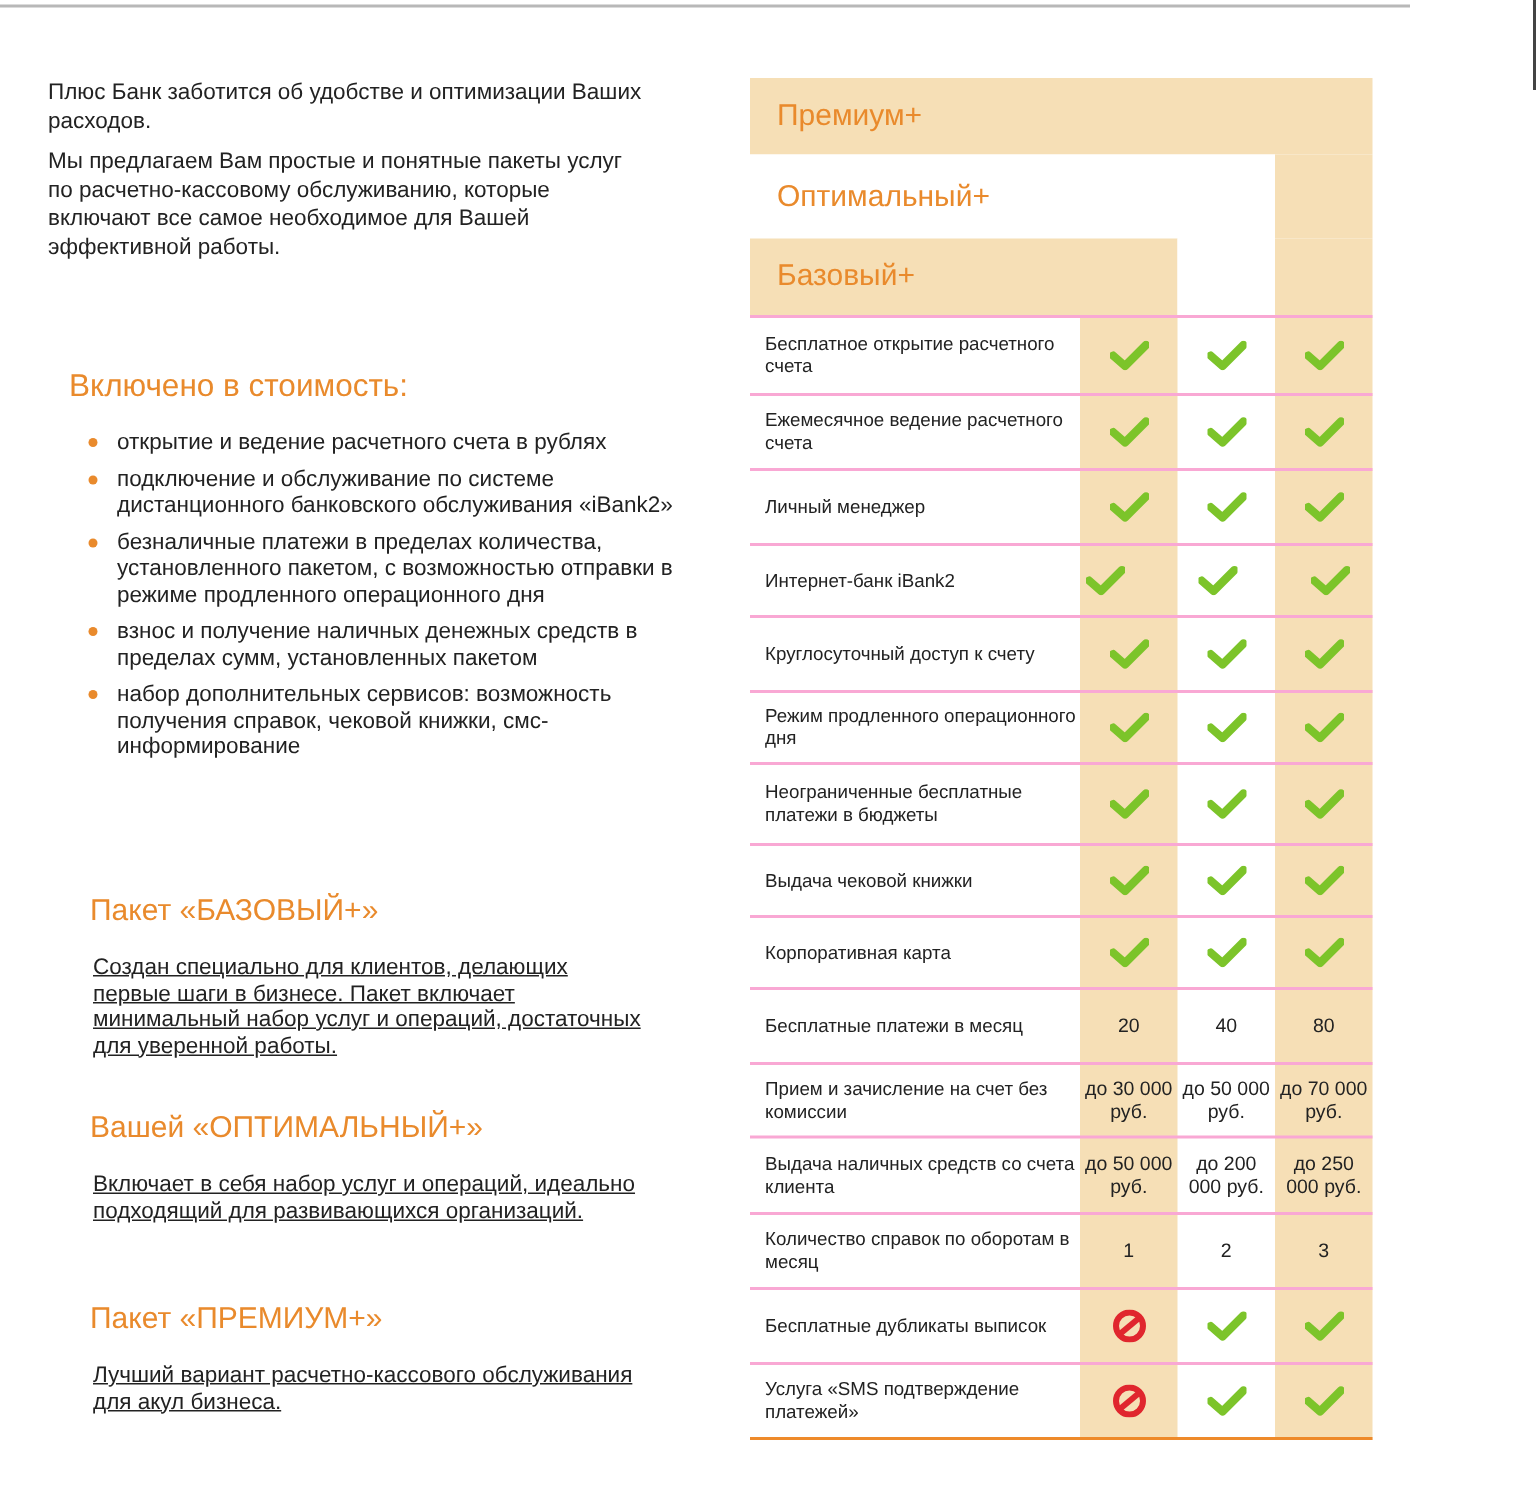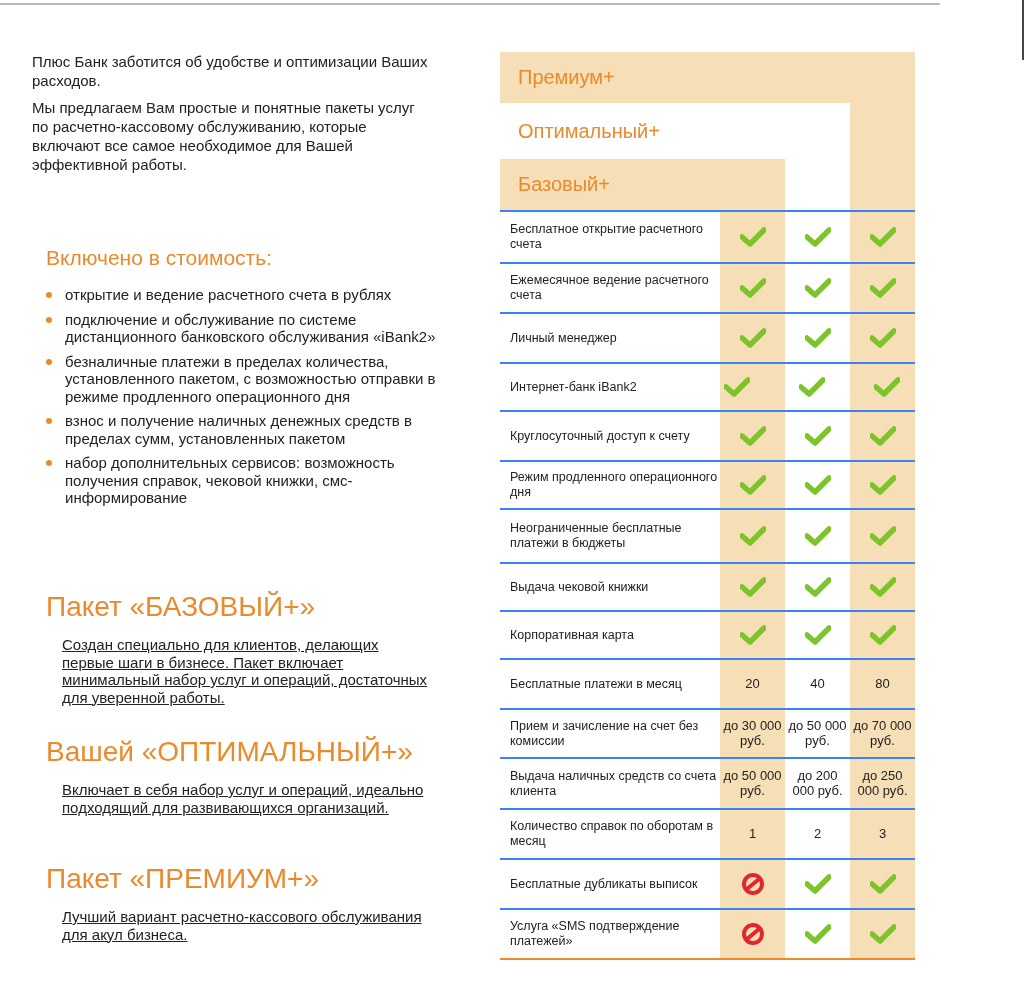--- a/index.html
+++ b/index.html
@@ -8,26 +8,26 @@
     font-family: "Liberation Sans", sans-serif; color: #222;
   }
   .top-rule { position: absolute; left: 0; top: 3px; width: 940px; height: 2px; background: #b8b8b8; }
   .right-edge { position: absolute; right: 0; top: 0; width: 2px; height: 60px; background: #444; }
 
   .left { position: absolute; left: 32px; top: 52px; width: 400px; }
   .intro p { margin: 0 0 8px 0; font-size: 15px; line-height: 19px; color: #222; }
   .intro p + p { margin-top: 0; }
   .h-orange { color: #e98a2c; font-weight: normal; margin: 0; }
   .included-title { position: absolute; left: 46px; top: 246px; font-size: 21px; }
-  .bullets { position: absolute; left: 46px; top: 286px; width: 400px; margin: 0; padding: 0; list-style: none; }
+  .bullets { position: absolute; left: 59px; top: 286px; width: 400px; margin: 0; padding: 0; list-style: none; }
   .bullets li { position: relative; padding-left: 19px; font-size: 15px; line-height: 17.5px; margin-bottom: 7px; }
   .bullets li .dot { position: absolute; left: 0; top: 6px; width: 6px; height: 6px; border-radius: 50%; background: #e98a2c; }
 
   .pkg { position: absolute; left: 46px; width: 400px; }
-  .pkg h2 { font-size: 28px; line-height: 26px; margin-bottom: 6px; }
+  .pkg h2 { font-size: 20px; line-height: 26px; margin-bottom: 6px; margin-left: 14px; }
   .pkg p { margin: 16px; font-size: 15px; line-height: 17.5px; text-decoration: underline; }
   .pkg-base { top: 594px; }
   .pkg-opt { top: 739px; }
   .pkg-prem { top: 866px; }
 
   
   .tbl { position: absolute; left: 500px; top: 52px; width: 415px; height: 910px; }
   .beige { background: #f6dfb6; text-align: center; }
   .hdr { position: absolute; left: 0; font-size: 20px; color: #e98a2c; padding-left: 18px; box-sizing: border-box; display: flex; align-items: center; }
   .hdr-prem { top: 0; height: 51px; width: 415px; }
@@ -35,21 +35,21 @@
   .hdr-opt-colband { position: absolute; left: 350px; top: 51px; width: 65px; height: 56px; }
   .hdr-base { top: 107px; height: 51px; width: 285px; }
   .hdr-base-gap { position: absolute; left: 285px; top: 107px; width: 65px; height: 51px; background: #fff; }
   .hdr-base-colband { position: absolute; left: 350px; top: 107px; width: 65px; height: 51px; }
 
   .col-band { position: absolute; top: 158px; width: 65px; }
   .col-1 { left: 220px; }
   .col-3 { left: 350px; }
 
   .rows { position: absolute; left: 0; top: 158px; width: 415px; }
-  .row { position: relative; display: flex; border-top: 2px solid #3b82f6; box-sizing: border-box; }
+  .row { position: relative; display: flex; border-top: 2px solid #f9a8d4; box-sizing: border-box; }
   .row:last-child { border-bottom: 2px solid #ee8a2a; }
   .row .label { width: 220px; padding-left: 10px; box-sizing: border-box; font-size: 12.5px; line-height: 15px; display: flex; align-items: center; color: #222; }
   .row .cell { width: 65px; display: flex; align-items: center; justify-content: center; text-align: center; font-size: 13px; line-height: 14.5px; color: #222; }
   .check { width: 26px; height: 20px; }
   .nope { width: 22px; height: 22px; }
 </style>
 </head>
 <body>
 
 <div class="top-rule"></div>

